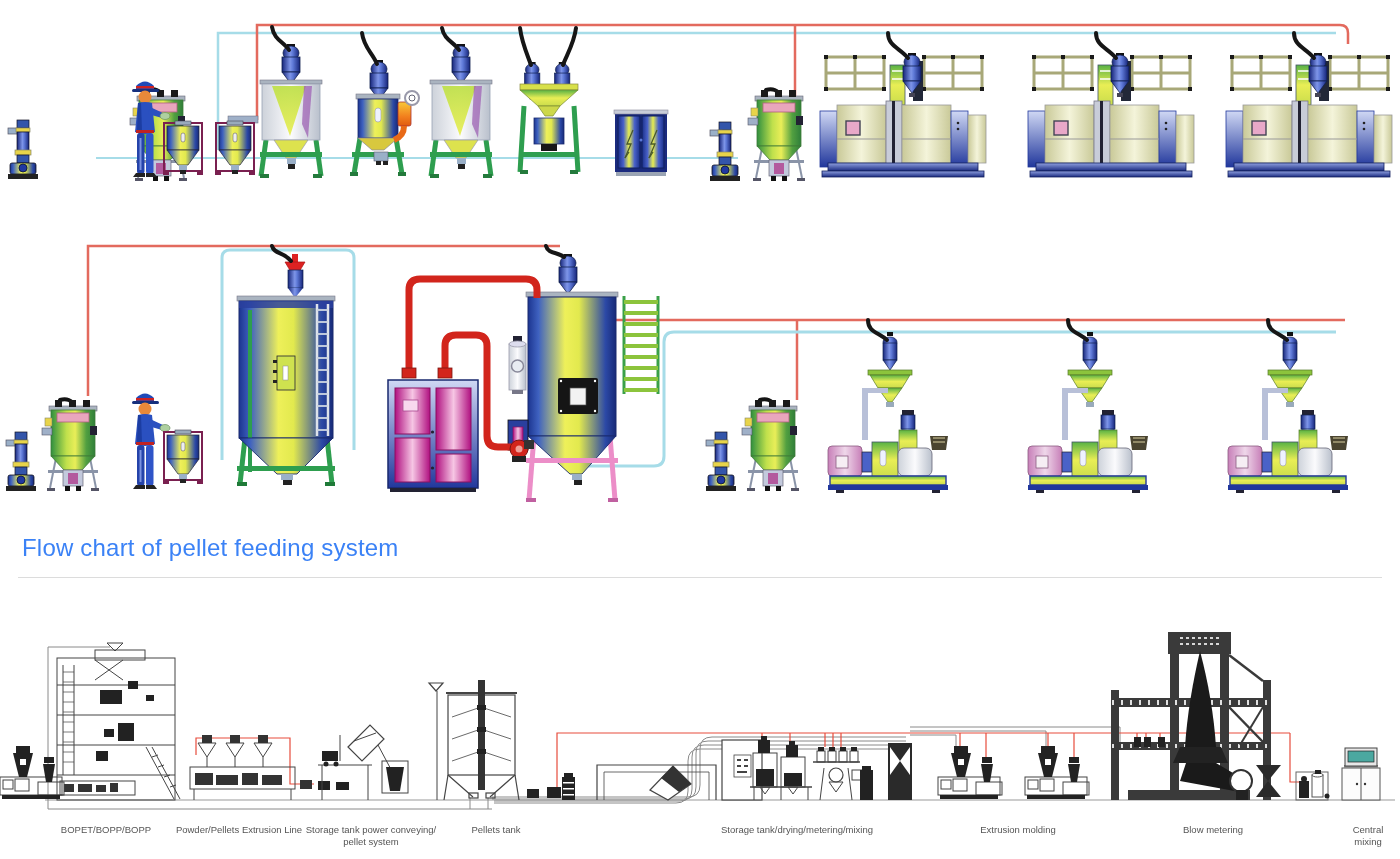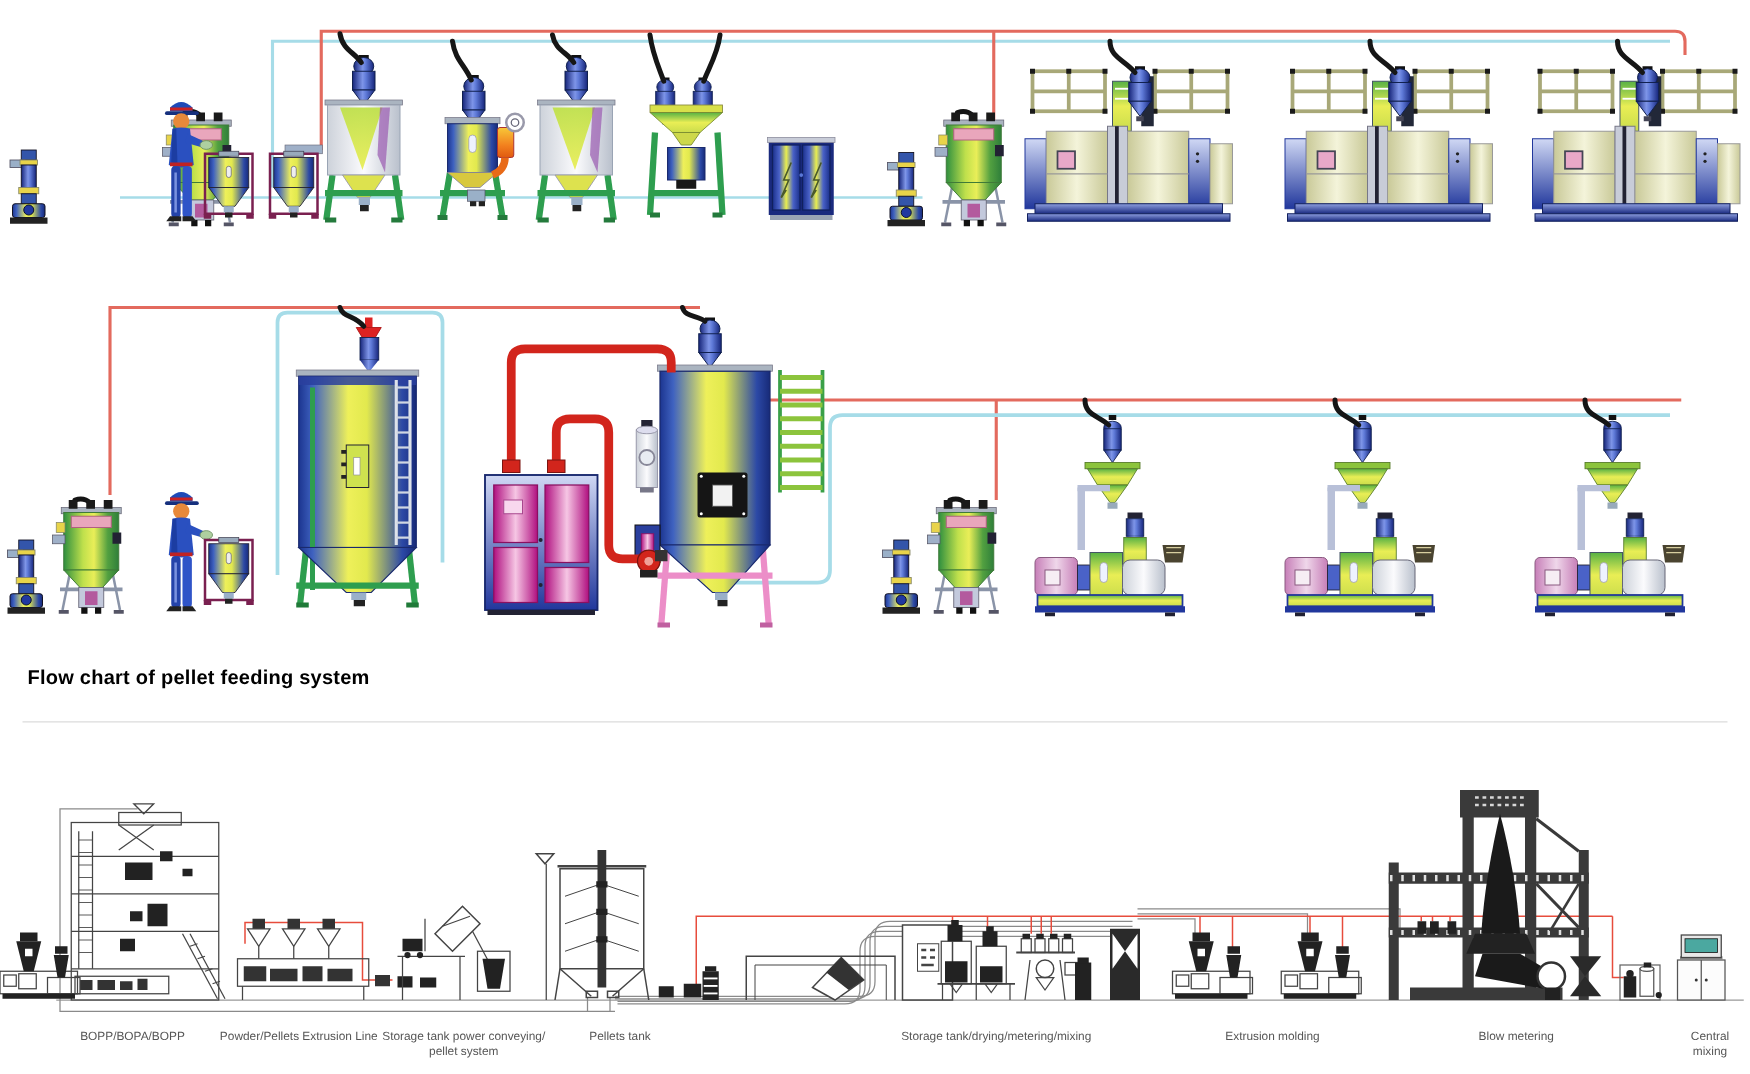--- a/index.html
+++ b/index.html
@@ -1,19 +1,19 @@
 <!DOCTYPE html>
 <html><head>
 <meta charset="utf-8">
 <style>
   html,body{margin:0;padding:0;background:#fff;}
   .page{position:relative;width:1400px;height:859px;background:#ffffff;overflow:hidden;
         font-family:"Liberation Sans", sans-serif;}
-  .section-title{position:absolute;left:22px;top:534px;font-size:16px;font-weight:700;
-        color:#000000;letter-spacing:.2px;}
+  .section-title{position:absolute;left:22px;top:534px;font-size:24px;font-weight:400;
+        color:#3b82f6;letter-spacing:.2px;}
   .divider{position:absolute;left:18px;width:1364px;top:577px;height:1px;background:#dcdcdc;}
   .blabel{position:absolute;top:824px;transform:translateX(-50%);font-size:9.5px;color:#555;
         text-align:center;white-space:pre-line;line-height:1.3;}
   svg{position:absolute;left:0;}
   .svg-top{top:0;}
   .svg-bottom{top:585px;}
 </style>
 </head>
 <body>
 
@@ -760,21 +760,21 @@
     <line x1="1361" y1="183" x2="1361" y2="215" stroke="#555"></line>
     <circle cx="1357" cy="199" r="1.2" fill="#333" stroke="none"></circle>
           <circle cx="1365" cy="199" r="1.2" fill="#333" stroke="none"></circle>
     <rect x="1344" y="180" width="34" height="3" fill="#888" stroke="none"></rect>
     <rect x="1345" y="163" width="32" height="18" fill="#e8e8e8" stroke="#444"></rect>
     <rect x="1348" y="166" width="26" height="11" fill="#4ba8a0" stroke="#222" stroke-width=".7"></rect>
   </g>
 </g>
 </svg>
 
-<span class="blabel" style="left:106px">BOPP/BOPA/BOPP</span>
+<span class="blabel" style="left:106px">BOPET/BOPP/BOPP</span>
 <span class="blabel" style="left:239px">Powder/Pellets Extrusion Line</span>
 <span class="blabel" style="left:371px">Storage tank power conveying/
 pellet system</span>
 <span class="blabel" style="left:496px">Pellets tank</span>
 <span class="blabel" style="left:797px">Storage tank/drying/metering/mixing</span>
 <span class="blabel" style="left:1018px">Extrusion molding</span>
 <span class="blabel" style="left:1213px">Blow metering</span>
 <span class="blabel" style="left:1368px">Central mixing</span>
 
 </div>

